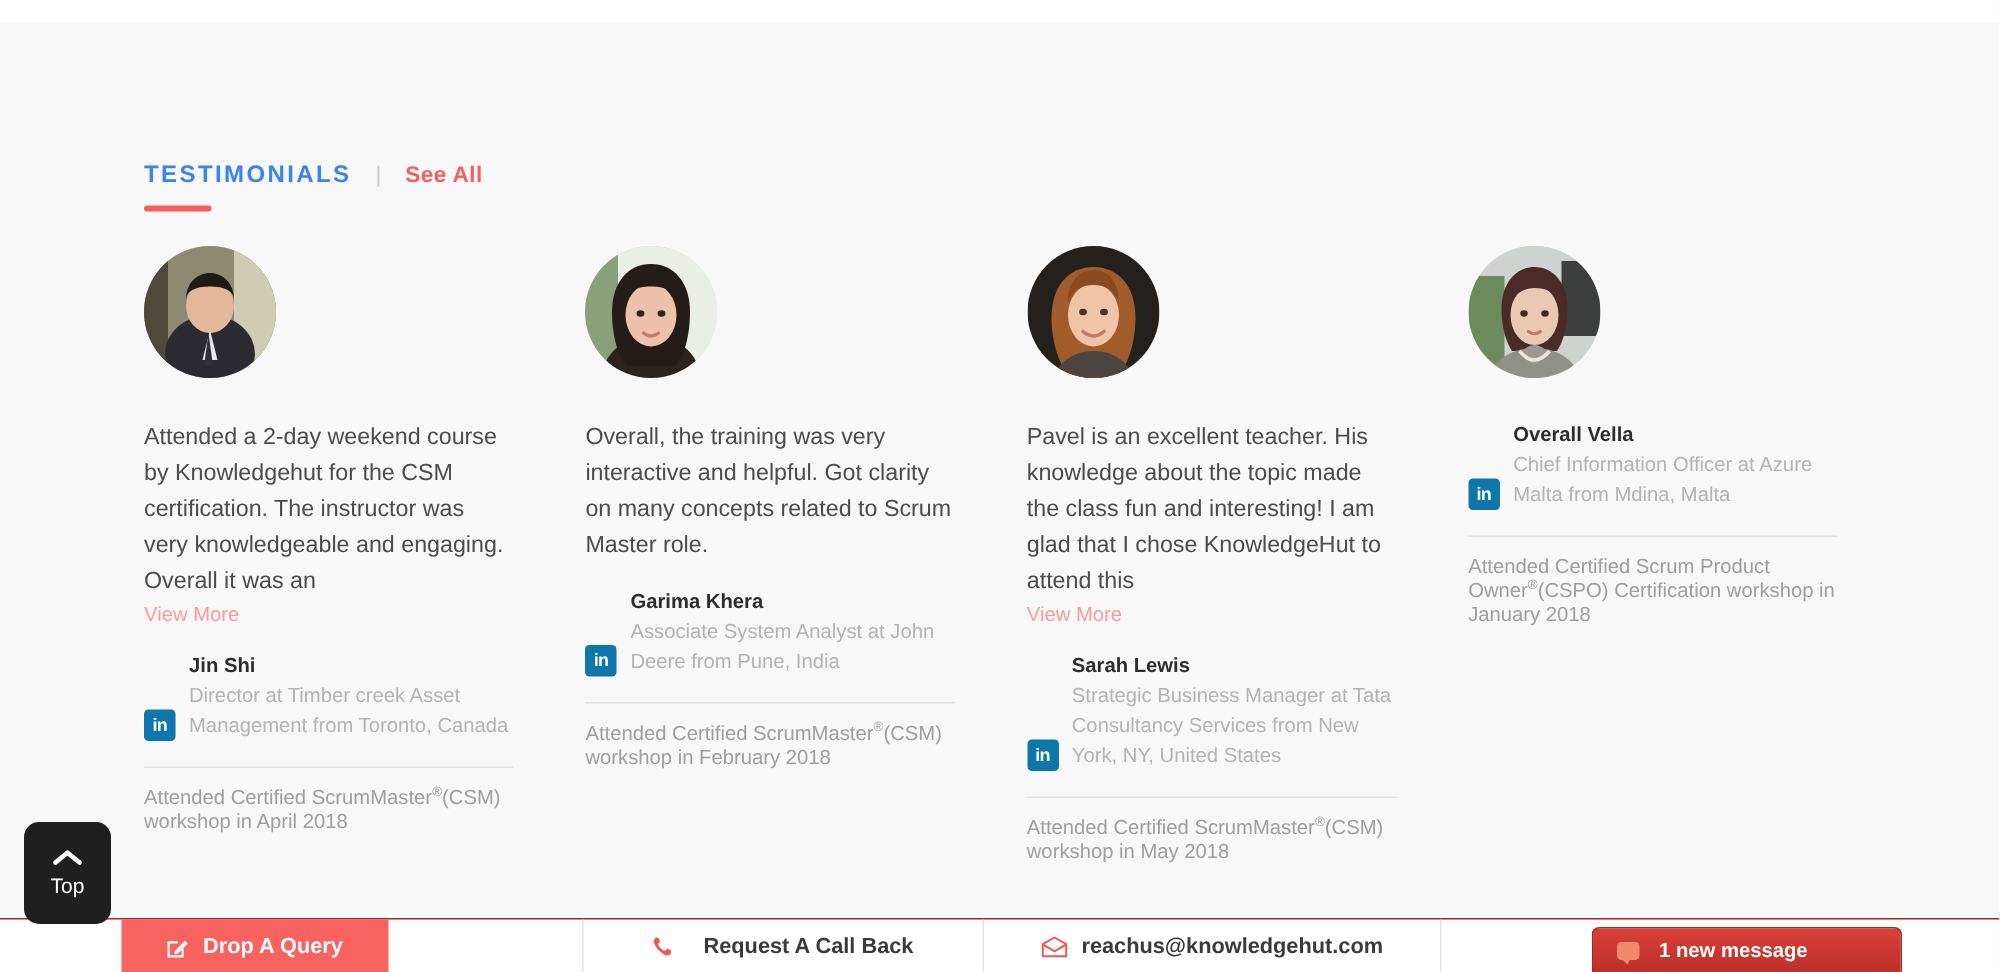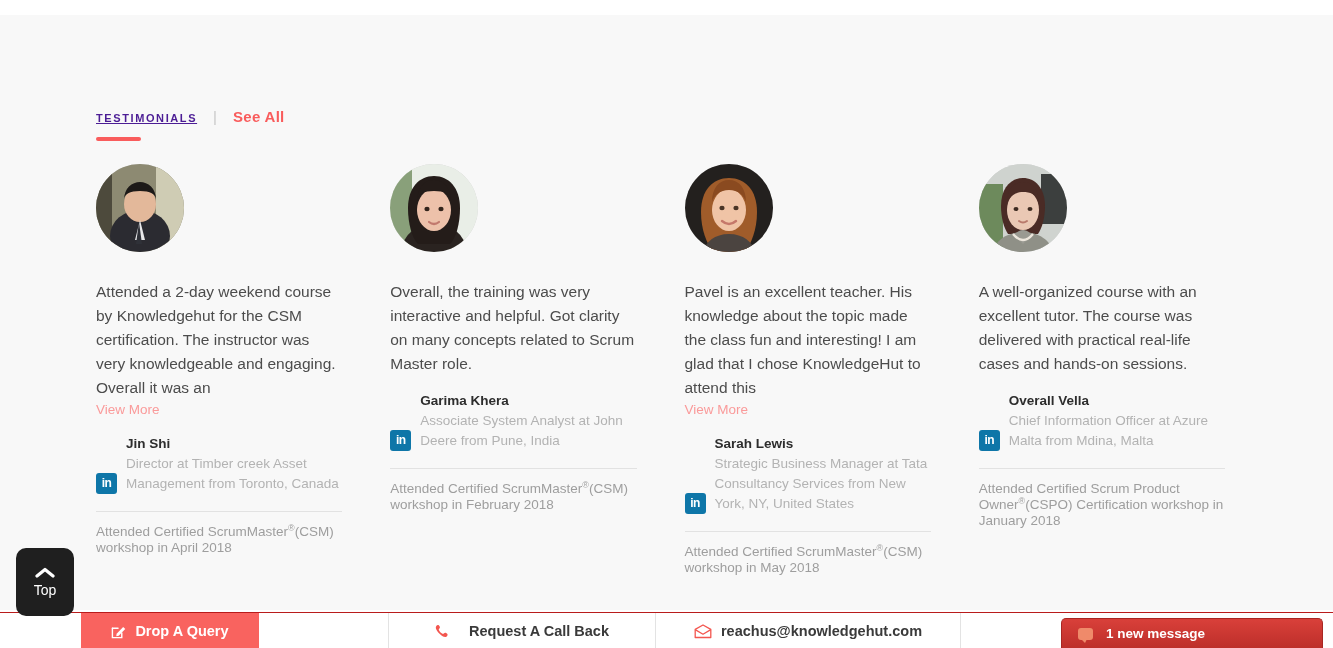--- a/index.html
+++ b/index.html
@@ -36,27 +36,26 @@
   
   .heading-row {
     position: absolute;
     left: 96px;
     top: 108px;
     display: flex;
     align-items: baseline;
     gap: 0;
   }
   .heading-title {
-    font-size: 11px;
+    font-size: 16px;
     font-weight: 700;
     letter-spacing: 1.6px;
-    color: #4c1d95;
+    color: #3b82f6;
     text-transform: uppercase;
     line-height: 1;
-    text-decoration: underline;
   }
   .heading-sep {
     color: #c9c9c9;
     font-size: 15px;
     margin: 0 16px;
     font-weight: 400;
   }
   .heading-link {
     font-size: 15px;
     font-weight: 700;
@@ -245,21 +244,21 @@
     display: inline-flex;
     align-items: center;
     line-height: 0;
   }
 
   
   .chat-widget {
     position: absolute;
     left: 1061px;
     top: 618px;
-    width: 262px;
+    width: 207px;
     height: 30px;
     border-radius: 5px 5px 0 0;
     background: linear-gradient(#d9403a, #bd2f2a);
     border: 1px solid #a82723;
     border-bottom: none;
     box-sizing: border-box;
     display: flex;
     align-items: center;
     color: #ffffff;
     font-size: 13.5px;
@@ -391,21 +390,20 @@
           <ellipse cx="44" cy="46" rx="16" ry="20" fill="#eac8b4"></ellipse>
           <path d="M28 38c0-13 7-20 16-20s16 7 16 20c-3-8-9-10-16-10-5 0-10 2-13 6z" fill="#4a2b25"></path>
           <ellipse cx="37" cy="45" rx="2.5" ry="2.1" fill="#3d2b22"></ellipse>
           <ellipse cx="51" cy="45" rx="2.5" ry="2.1" fill="#3d2b22"></ellipse>
           <path d="M40 57q4 3 8 0" stroke="#b97a6c" stroke-width="2" fill="none" stroke-linecap="round"></path>
           <path d="M44 68c-16 0-28 9-30 20h60c-2-11-14-20-30-20z" fill="#8f9087"></path>
           <path d="M44 66c-5 0-9 5-9 5l9 9 9-9s-4-5-9-5z" fill="#9a9a92"></path>
           <path d="M34 70q10 12 20 0" stroke="#ece6dc" stroke-width="2.4" fill="none"></path>
         </svg>
       </div>
-      <p class="quote">A well-organized course with an excellent tutor. The course was delivered with practical real-life cases and hands-on sessions.</p>
       <div class="person">
         <div class="li-icon">in</div>
         <div class="person-text">
           <div class="person-name">Overall Vella</div>
           <div class="person-role">Chief Information Officer at Azure Malta from Mdina, Malta</div>
         </div>
       </div>
       <div class="divider"></div>
       <div class="course"><span>Attended Certified Scrum Product Owner</span><sup>®</sup><span>(CSPO) Certification workshop in January 2018</span></div>
     </div>

